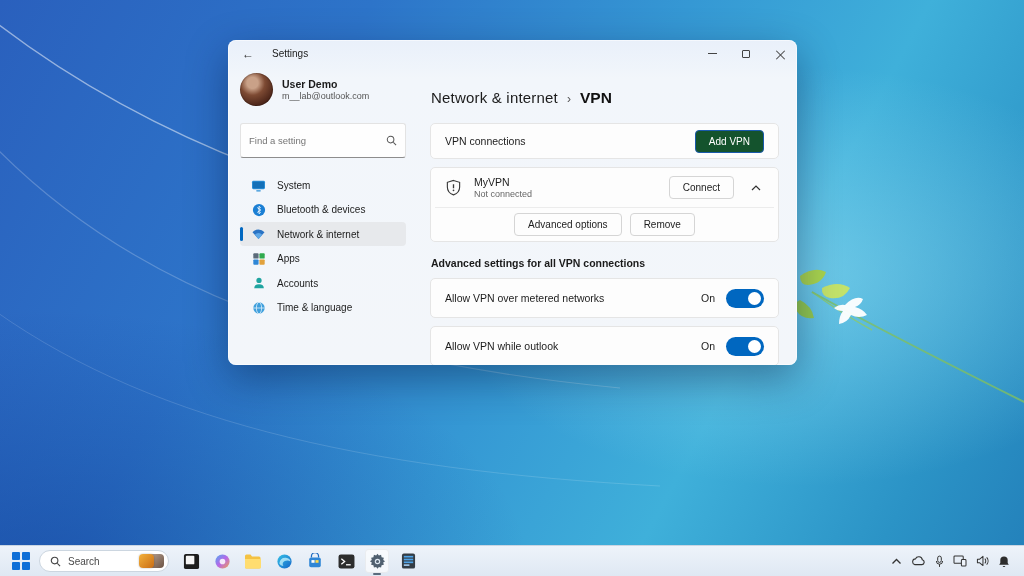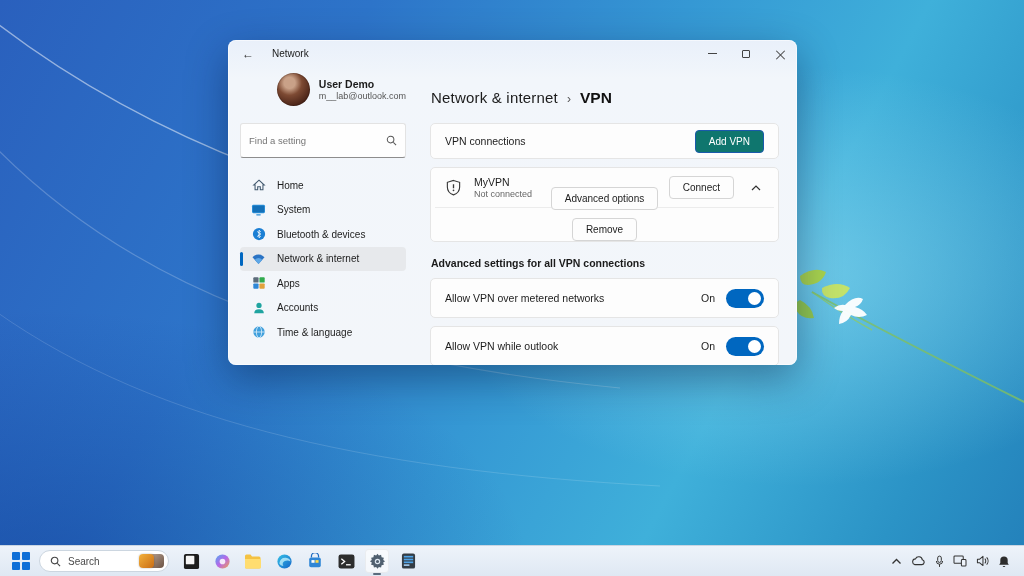--- a/index.html
+++ b/index.html
@@ -28,21 +28,21 @@
   .wc-min { width:9px; height:1px; background:#444; }
   .wc-max { width:8px; height:8px; border:1px solid #444; border-radius:1px; }
   .wc-x { position:relative; width:9px; height:9px; }
   .wc-x::before,.wc-x::after { content:""; position:absolute; left:4px; top:0; width:1px; height:12px; background:#444; }
   .wc-x::before { transform:rotate(45deg);} .wc-x::after { transform:rotate(-45deg);}
 
   .win-body { display:flex; height:calc(100% - 27px); }
 
   
   .sidebar { width:188px; padding:4px 10px 0 12px; flex:none; }
-  .profile { display:flex; align-items:center; gap:9px; margin-top:2px;justify-content:flex-end; }
+  .profile { display:flex; align-items:center; gap:9px; margin-top:2px; }
   .avatar { width:33px; height:33px; border-radius:50%; flex:none;
     background:radial-gradient(circle at 38% 30%, #c9a188 0 18%, #7d4a33 40%, #4a2418 75%, #30140c 100%);
     box-shadow:inset 0 0 0 1px rgba(0,0,0,.15); }
   .p-name { font-size:10.5px; font-weight:bold; color:#1a1a1a; }
   .p-email { font-size:9px; color:#555; margin-top:1px; }
   .find { margin-top:17px; height:35px; background:#fefefe; border:1px solid #e3e3e3;
     border-bottom-color:#8d8d8d; border-radius:3px; display:flex; align-items:center; padding:0 8px; }
   .find input { border:none; outline:none; background:transparent; flex:1;
     font-size:9.5px; color:#333; font-family:"Liberation Sans",sans-serif; }
   .nav { margin-top:15px; }
@@ -57,28 +57,28 @@
   .main { flex:1; padding:8px 18px 0 14px; }
   .crumbs { display:flex; align-items:baseline; gap:9px; margin:14px 0 16px 1px; }
   .crumb-parent { font-size:15px; color:#1b1b1b; letter-spacing:.2px; }
   .crumb-sep { font-size:12px; color:#555; }
   .crumb-cur { font-size:15.5px; font-weight:bold; color:#111; }
 
   .card { background:#fdfdfd; border:1px solid #e5e5e5; border-radius:5px; }
   .row { display:flex; align-items:center; padding:0 14px; }
   .row-label { font-size:10.5px; color:#1c1c1c; }
   .vpnconn { height:36px; margin-bottom:8px;gap:43px; }
-  .btn-primary { margin-left:auto; background:#0f766e; border:1px solid #1a5aab; color:#fff;
+  .btn-primary { margin-left:auto; background:#14532d; border:1px solid #1a5aab; color:#fff;
     font-size:10px; padding:5px 13px; border-radius:4px; font-family:inherit; }
   .btn-light { background:#fdfdfd; border:1px solid #d5d5d5; color:#1c1c1c;
     font-size:10px; padding:5px 13px; border-radius:4px; font-family:inherit; }
 
   .expander .top { height:39px; }
   .expander .divider { height:1px; background:#ececec; margin:0 4px; }
-  .expander .bottom { height:33px; justify-content:flex-end; gap:8px;flex-direction:column; }
+  .expander .bottom { height:33px; justify-content:center; gap:8px; }
   .shield { width:17px; height:17px; margin-right:12px; flex:none; }
   .vpn-texts .t1 { font-size:10.5px; color:#1c1c1c; }
   .vpn-texts .t2 { font-size:9px; color:#666; margin-top:1px; }
   .chev-up { margin-left:14px; width:16px; display:flex; justify-content:center; }
 
   .section-h { font-size:10.5px; font-weight:bold; color:#1a1a1a; margin:15px 0 9px 1px; }
   .toggle-card { height:40px; margin-bottom:8px; }
   .tg-state { margin-left:auto; font-size:10.5px; color:#1c1c1c; margin-right:11px; }
   .toggle { width:38px; height:19px; border-radius:10px; background:#0067c0; position:relative; flex:none; }
   .toggle .knob { position:absolute; right:3px; top:3px; width:13px; height:13px;
@@ -123,21 +123,21 @@
     </g>
     <g>
       <path d="M 845 305 q 10 -10 18 -6 q -2 6 -8 8 q 8 2 12 8 q -8 4 -16 0 q -4 8 -12 9 q 0 -8 4 -13 q -6 0 -9 -3 q 5 -4 11 -3 z" fill="#ffffff" opacity=".95"></path>
     </g>
   </svg>
 </div>
 
 <div class="win">
   <div class="titlebar">
     <span class="back">←</span>
-    <span class="win-title">Network</span>
+    <span class="win-title">Settings</span>
     <div class="win-controls">
       <div class="wc">
           <span class="wc-min"></span>
         </div>
       <div class="wc">
           <span class="wc-max"></span>
         </div>
       <div class="wc">
           <span class="wc-x"></span>
         </div>
@@ -157,28 +157,20 @@
 
       <div class="find">
         <input placeholder="Find a setting" style="">
         <svg width="11" height="11" viewBox="0 0 12 12">
           <circle cx="5" cy="5" r="3.6" fill="none" stroke="#555" stroke-width="1.1"></circle>
           <line x1="8" y1="8" x2="11" y2="11" stroke="#555" stroke-width="1.1"></line>
         </svg>
       </div>
 
       <div class="nav">
-        <div class="nav-item">
-          <span class="nav-ic">
-            <svg width="14" height="14" viewBox="0 0 16 16">
-                <path d="M8 2.5 L14 8 L12.5 8 L12.5 13.5 L9.5 13.5 L9.5 10 L6.5 10 L6.5 13.5 L3.5 13.5 L3.5 8 L2 8 Z" fill="none" stroke="#41586e" stroke-width="1.2"></path>
-              </svg>
-          </span>
-          <span>Home</span>
-        </div>
         <div class="nav-item">
           <span class="nav-ic">
             <svg width="15" height="13" viewBox="0 0 16 14">
                 <rect x="1" y="2" width="14" height="9" rx="1.5" fill="#2a8fd8"></rect>
                 <rect x="2" y="3" width="12" height="7" rx="0.8" fill="#1470b8"></rect>
                 <rect x="5.5" y="12" width="5" height="1.4" rx="0.7" fill="#2a8fd8"></rect>
               </svg>
           </span>
           <span>System</span>
         </div>

